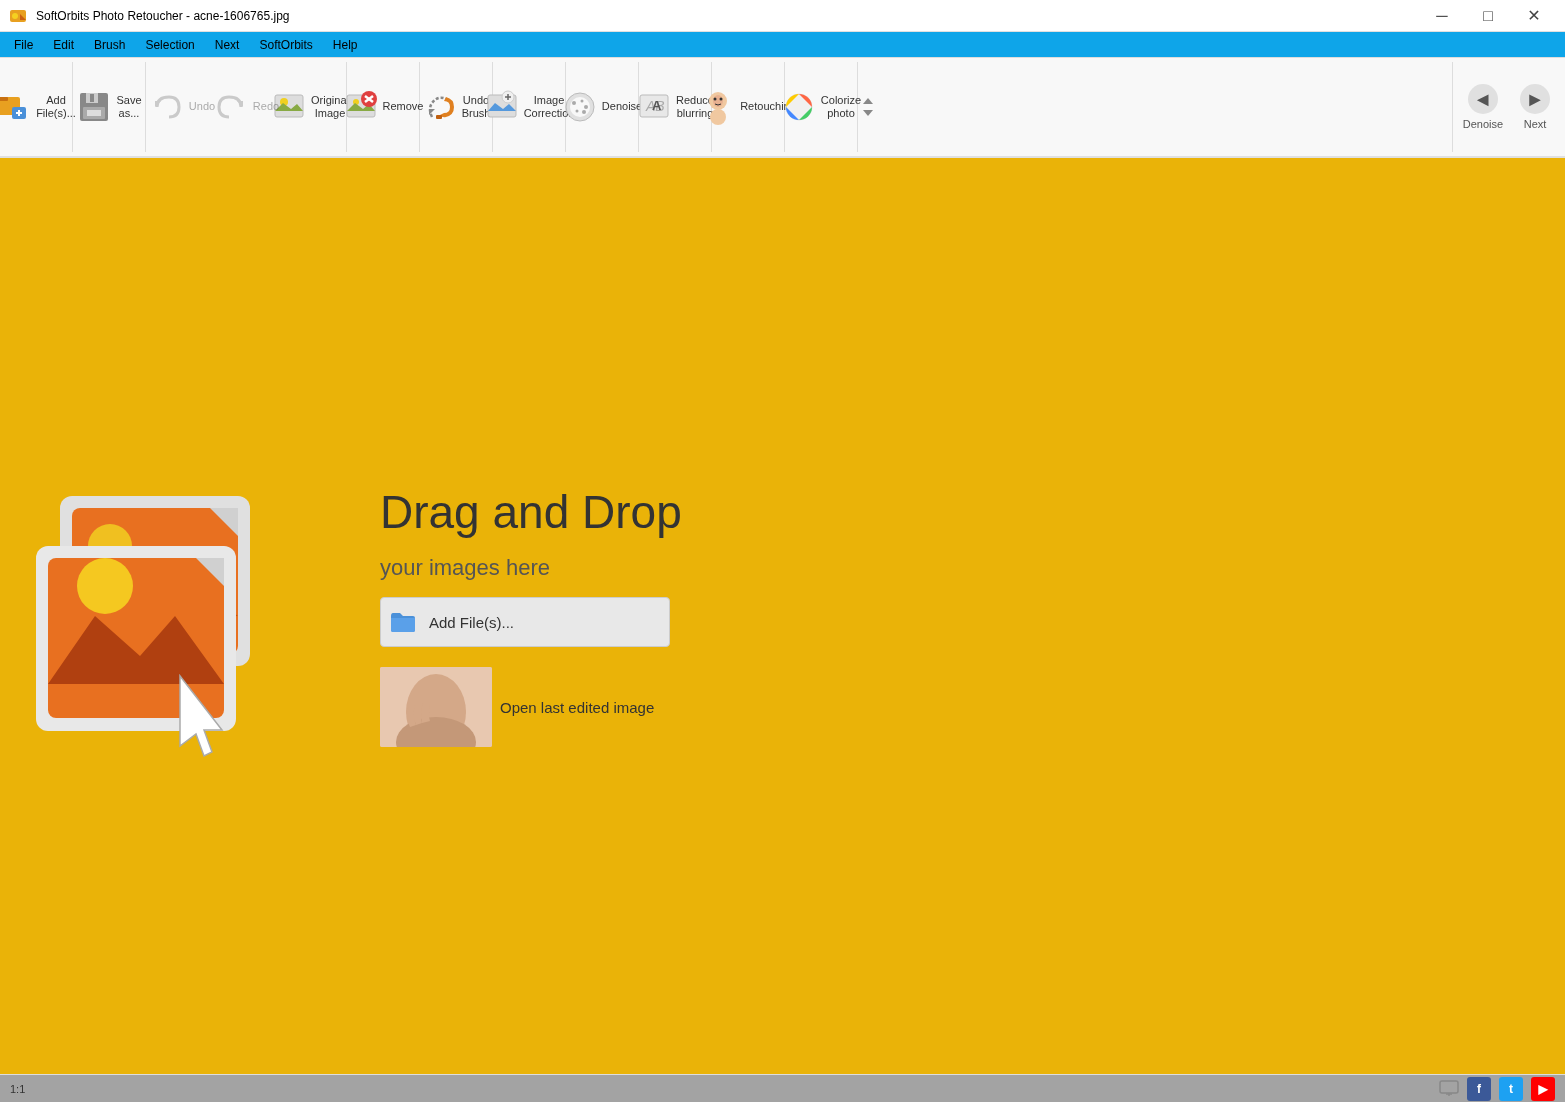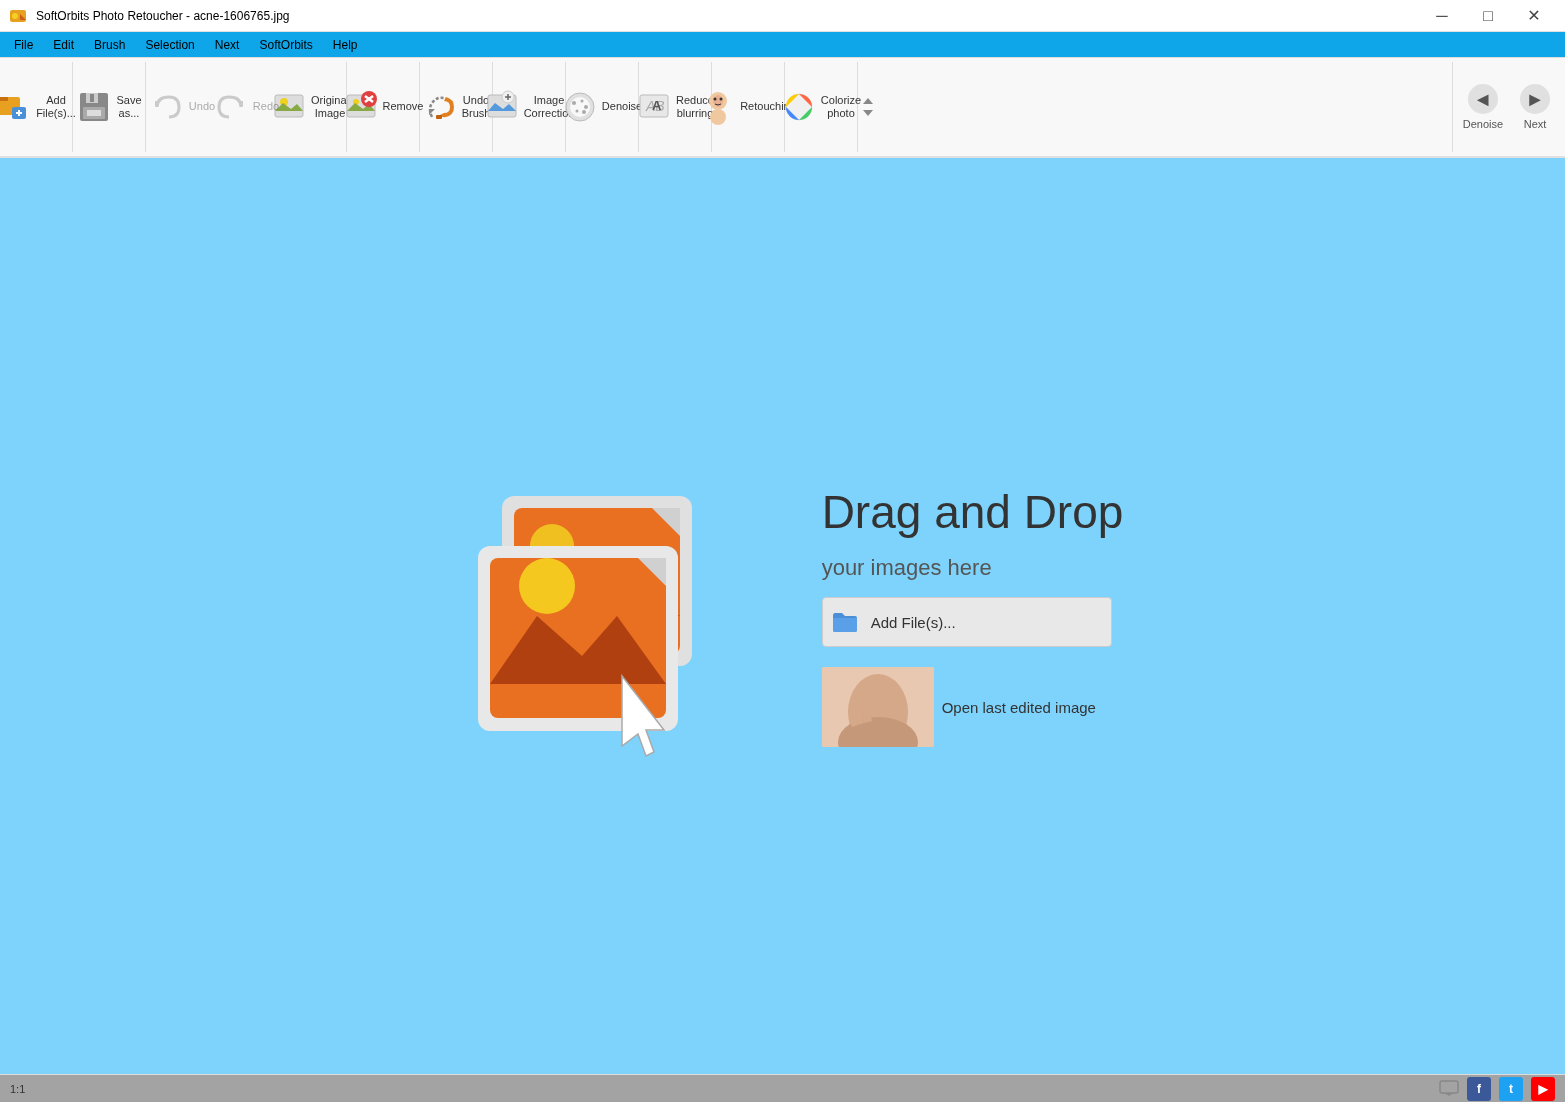--- a/index.html
+++ b/index.html
@@ -150,24 +150,24 @@
       align-items: center;
       justify-content: center;
       color: #555;
       font-size: 14px;
       font-weight: bold;
     }
 
     
     .main-area {
       flex: 1;
-      background: #7dd3fc;
-      display: flex;
-      align-items: center;
-      justify-content: center;
+      background: #eab308;
+      display: flex;
+      align-items: center;
+      justify-content: flex-start;
       position: relative;
       overflow: hidden;
     }
 
     .drop-zone {
       display: flex;
       flex-direction: row;
       align-items: center;
       gap: 60px;
     }

